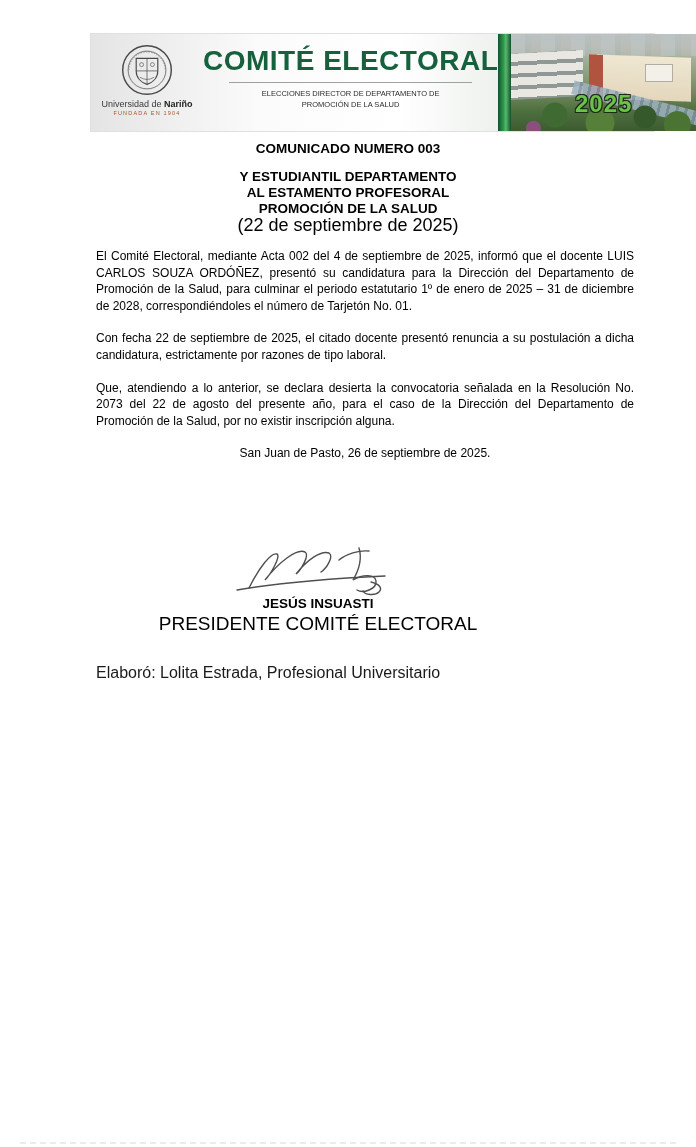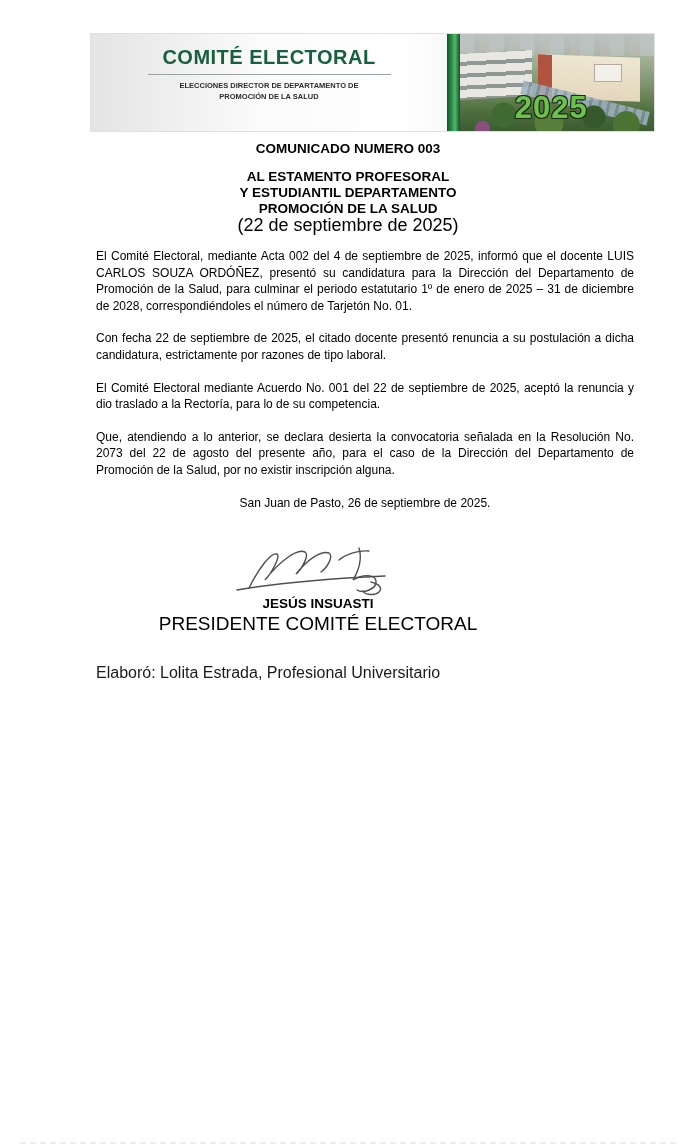--- a/index.html
+++ b/index.html
@@ -59,42 +59,42 @@
   .banner-center {
     flex: 1 1 auto;
     display: flex;
     flex-direction: column;
     align-items: center;
     justify-content: flex-start;
     padding-top: 13px;
     box-sizing: border-box;
   }
   .banner-title {
-    font-size: 20px;
+    font-size: 28px;
     font-weight: bold;
     letter-spacing: 0.5px;
     color: #17603d;
     line-height: 1;
     white-space: nowrap;
   }
   .banner-rule {
     width: 243px;
     height: 1px;
     background: #9aa3a0;
     margin: 7px 0 3px 0;
   }
   .banner-subtitle {
     font-size: 20px;
     color: #5aa272;
     line-height: 1;
     white-space: nowrap;
   }
   .banner-tagline {
     font-size: 7.5px;
-    font-weight: bold;
+    font-weight: normal;
     color: #2b2b2b;
     line-height: 1.45;
     text-align: center;
     margin-top: 3px;
     white-space: nowrap;
   }
   .banner-stripe {
     flex: 0 0 13px;
     width: 13px;
     background: linear-gradient(90deg, #14502c 0%, #2f9e4f 45%, #57b86e 60%, #14502c 100%);
@@ -143,21 +143,21 @@
       radial-gradient(circle at 45% 65%, #567f3a 0 14px, transparent 15px),
       radial-gradient(circle at 70% 50%, #36592b 0 11px, transparent 12px),
       radial-gradient(circle at 88% 70%, #4b7434 0 13px, transparent 14px),
       radial-gradient(circle at 8% 80%, #8a4f7d 0 7px, transparent 8px);
   }
   .photo-year {
     position: absolute;
     left: 50%;
     top: 56px;
     transform: translateX(-58%);
-    font-size: 31px;
+    font-size: 24px;
     font-weight: bold;
     color: #6cc24a;
     text-shadow: -1px -1px 0 #1c2a14, 1px -1px 0 #1c2a14, -1px 1px 0 #1c2a14, 1px 1px 0 #1c2a14;
     letter-spacing: 1px;
   }
 
   
   .doc {
     position: absolute;
     left: 0;
@@ -245,20 +245,35 @@
     border-top: 2px dashed #ececec;
   }
 </style>
 </head>
 <body>
 
 <div class="page">
 
   <div class="banner">
 
+    <div class="banner-logo">
+      <svg class="seal" viewBox="0 0 60 60">
+        <circle cx="30" cy="30" r="27" fill="none" stroke="#4a4a4a" stroke-width="1.6"></circle>
+        <circle cx="30" cy="30" r="21" fill="none" stroke="#4a4a4a" stroke-width="0.8"></circle>
+        <path d="M18,17 h24 v14 c0,8 -6,13 -12,15 c-6,-2 -12,-7 -12,-15 z" fill="none" stroke="#4a4a4a" stroke-width="1.3"></path>
+        <line x1="30" y1="17" x2="30" y2="46" stroke="#4a4a4a" stroke-width="0.8"></line>
+        <line x1="18" y1="31" x2="42" y2="31" stroke="#4a4a4a" stroke-width="0.8"></line>
+        <circle cx="24" cy="24" r="2.2" fill="none" stroke="#4a4a4a" stroke-width="0.7"></circle>
+        <circle cx="36" cy="24" r="2.2" fill="none" stroke="#4a4a4a" stroke-width="0.7"></circle>
+        <path d="M22,38 q8,5 16,0" fill="none" stroke="#4a4a4a" stroke-width="0.7"></path>
+        <path d="M10,30 a20,20 0 0 1 40,0" fill="none" stroke="#4a4a4a" stroke-width="0.5" stroke-dasharray="1.5,1.5"></path>
+      </svg>
+      <div class="org-name"><span>Universidad de</span>&nbsp;<b>Nariño</b></div>
+      <div class="org-founded">FUNDADA EN 1904</div>
+    </div>
 
     <div class="banner-center">
       <div class="banner-title">COMITÉ ELECTORAL</div>
       <div class="banner-rule"></div>
       <div class="banner-tagline">
         <div>ELECCIONES DIRECTOR DE DEPARTAMENTO DE</div>
         <div>PROMOCIÓN DE LA SALUD</div>
       </div>
     </div>
 
@@ -272,30 +287,29 @@
       <div class="photo-walk"></div>
       <div class="photo-bush"></div>
       <div class="photo-year">2025</div>
     </div>
   </div>
 
   <div class="doc">
     <div class="doc-heading">COMUNICADO NUMERO 003</div>
 
     <div class="addressee">
+      <div>Y ESTUDIANTIL DEPARTAMENTO</div>
       <div>AL ESTAMENTO PROFESORAL</div>
-      <div>Y ESTUDIANTIL DEPARTAMENTO</div>
       <div>PROMOCIÓN DE LA SALUD</div>
       <div class="addressee-date">(22 de septiembre de 2025)</div>
     </div>
 
     <div class="body-text">
       <p>El Comité Electoral, mediante Acta 002 del 4 de septiembre de 2025, informó que el docente LUIS CARLOS SOUZA ORDÓÑEZ, presentó su candidatura para la Dirección del Departamento de Promoción de la Salud, para culminar el periodo estatutario 1º de enero de 2025 – 31 de diciembre de 2028, correspondiéndoles el número de Tarjetón No. 01.</p>
       <p>Con fecha 22 de septiembre de 2025, el citado docente presentó renuncia a su postulación a dicha candidatura, estrictamente por razones de tipo laboral.</p>
-      <p>El Comité Electoral mediante Acuerdo No. 001 del 22 de septiembre de 2025, aceptó la renuncia y dio traslado a la Rectoría, para lo de su competencia.</p>
       <p>Que, atendiendo a lo anterior, se declara desierta la convocatoria señalada en la Resolución No. 2073 del 22 de agosto del presente año, para el caso de la Dirección del Departamento de Promoción de la Salud, por no existir inscripción alguna.</p>
       <p class="place-date">San Juan de Pasto, 26 de septiembre de 2025.</p>
     </div>
   </div>
 
   <div class="signature-block">
     <svg class="signature-svg" viewBox="0 0 210 60">
       <g fill="none" stroke="#4f4f4f" stroke-width="1.4" stroke-linecap="round">
         <path d="M36,50 C46,30 58,14 64,16 C68,18 58,36 52,42 C66,24 84,10 92,14 C97,17 88,32 83,36 C94,22 108,12 116,15 C121,18 114,30 108,34"></path>
         <path d="M126,22 C133,16 146,12 156,13"></path>

